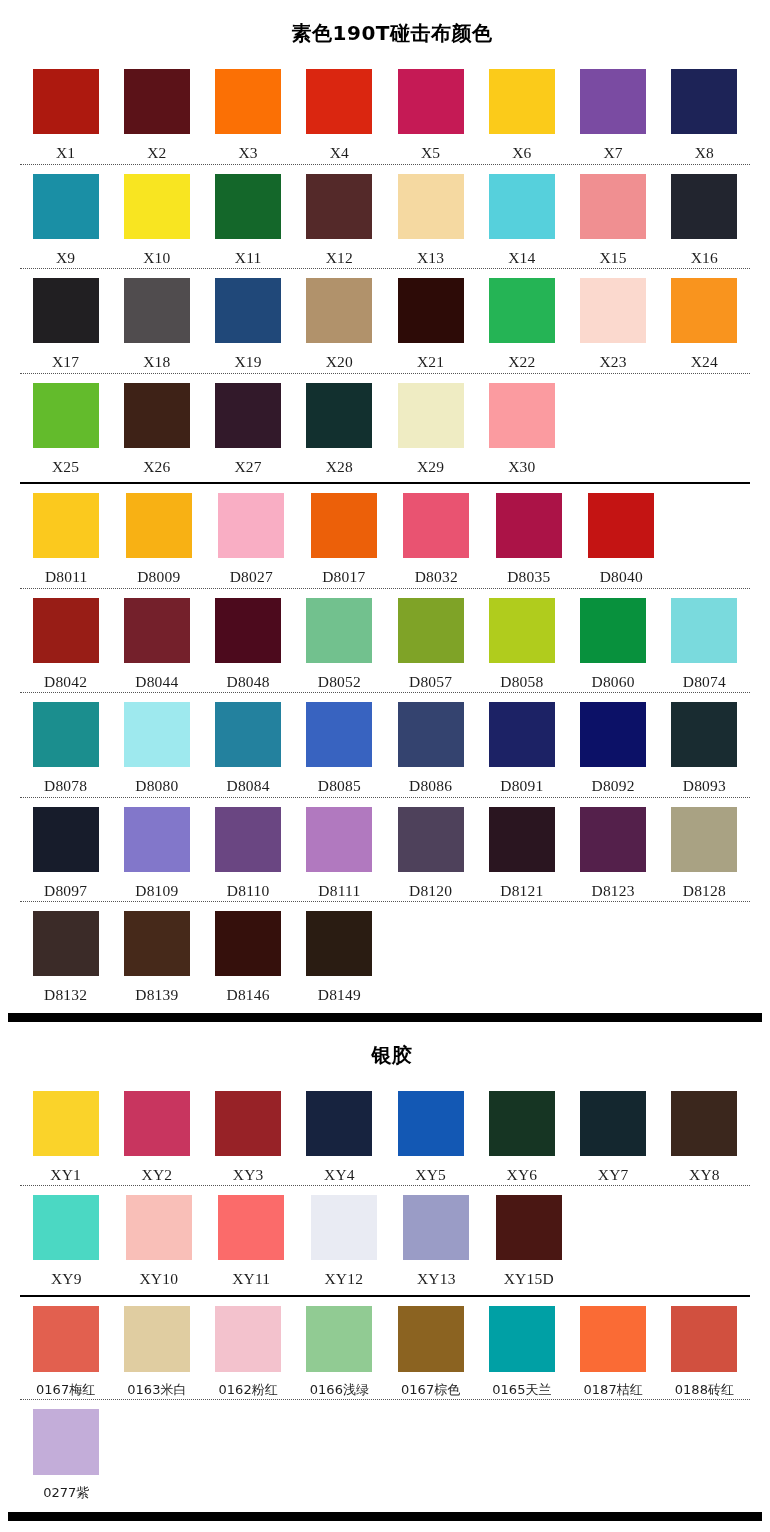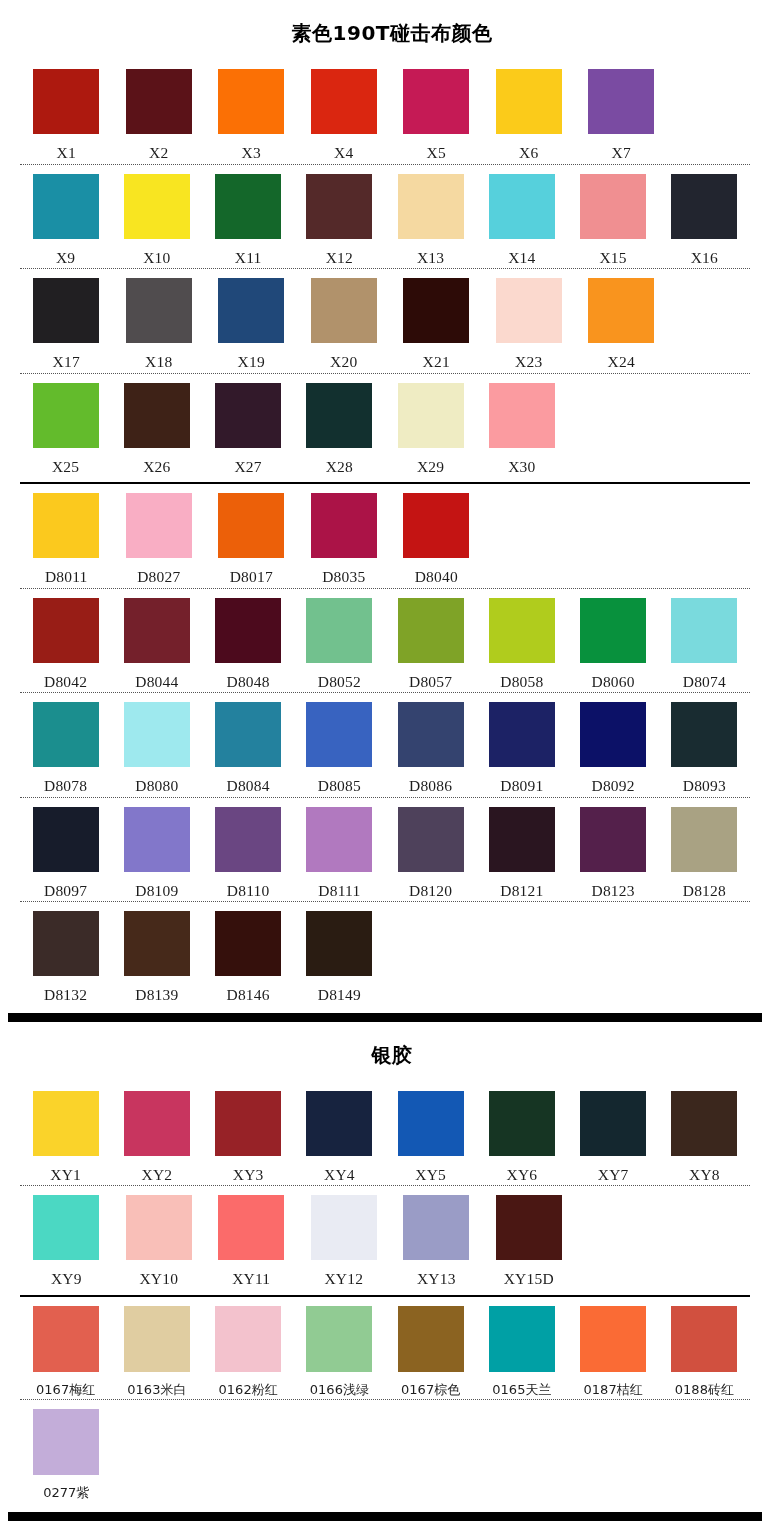--- a/index.html
+++ b/index.html
@@ -126,20 +126,24 @@
           <span class="label">X5</span>
         </div>
       <div class="cell">
           <span class="chip" style="background:#fbcb1a"></span>
           <span class="label">X6</span>
         </div>
       <div class="cell">
           <span class="chip" style="background:#7a4ba2"></span>
           <span class="label">X7</span>
         </div>
+      <div class="cell">
+          <span class="chip" style="background:#1d2357"></span>
+          <span class="label">X8</span>
+        </div>
     </div>
 
     <hr class="rule-dotted">
 
     <div class="row">
       <div class="cell">
           <span class="chip" style="background:#1a8fa5"></span>
           <span class="label">X9</span>
         </div>
       <div class="cell">
@@ -189,20 +193,24 @@
         </div>
       <div class="cell">
           <span class="chip" style="background:#b1926b"></span>
           <span class="label">X20</span>
         </div>
       <div class="cell">
           <span class="chip" style="background:#2d0b07"></span>
           <span class="label">X21</span>
         </div>
       <div class="cell">
+          <span class="chip" style="background:#25b455"></span>
+          <span class="label">X22</span>
+        </div>
+      <div class="cell">
           <span class="chip" style="background:#fbd9ce"></span>
           <span class="label">X23</span>
         </div>
       <div class="cell">
           <span class="chip" style="background:#f9941e"></span>
           <span class="label">X24</span>
         </div>
     </div>
 
     <hr class="rule-dotted">
@@ -247,28 +255,36 @@
   <hr class="rule-solid">
 
   <div>
 
     <div class="row">
       <div class="cell">
           <span class="chip" style="background:#fbc91e"></span>
           <span class="label">D8011</span>
         </div>
       <div class="cell">
+          <span class="chip" style="background:#f8b114"></span>
+          <span class="label">D8009</span>
+        </div>
+      <div class="cell">
           <span class="chip" style="background:#f9aec4"></span>
           <span class="label">D8027</span>
         </div>
       <div class="cell">
           <span class="chip" style="background:#ec6009"></span>
           <span class="label">D8017</span>
         </div>
       <div class="cell">
+          <span class="chip" style="background:#e95371"></span>
+          <span class="label">D8032</span>
+        </div>
+      <div class="cell">
           <span class="chip" style="background:#ab1347"></span>
           <span class="label">D8035</span>
         </div>
       <div class="cell">
           <span class="chip" style="background:#c41413"></span>
           <span class="label">D8040</span>
         </div>
     </div>
 
     <hr class="rule-dotted">

